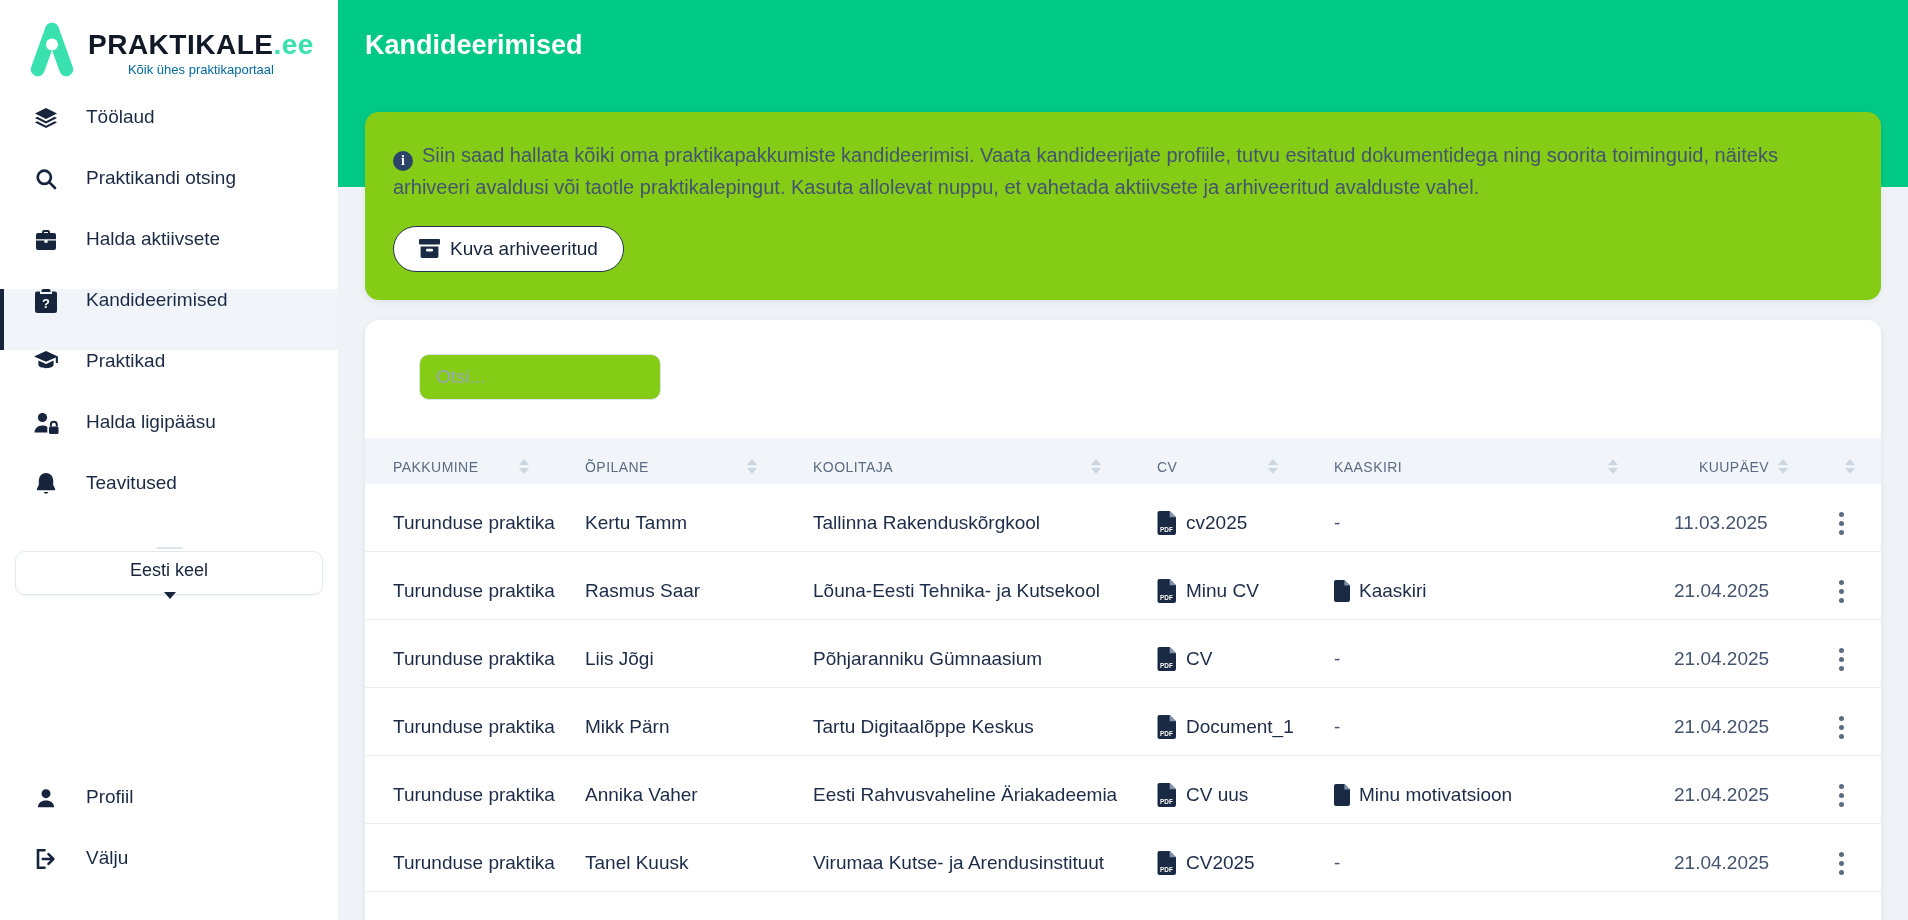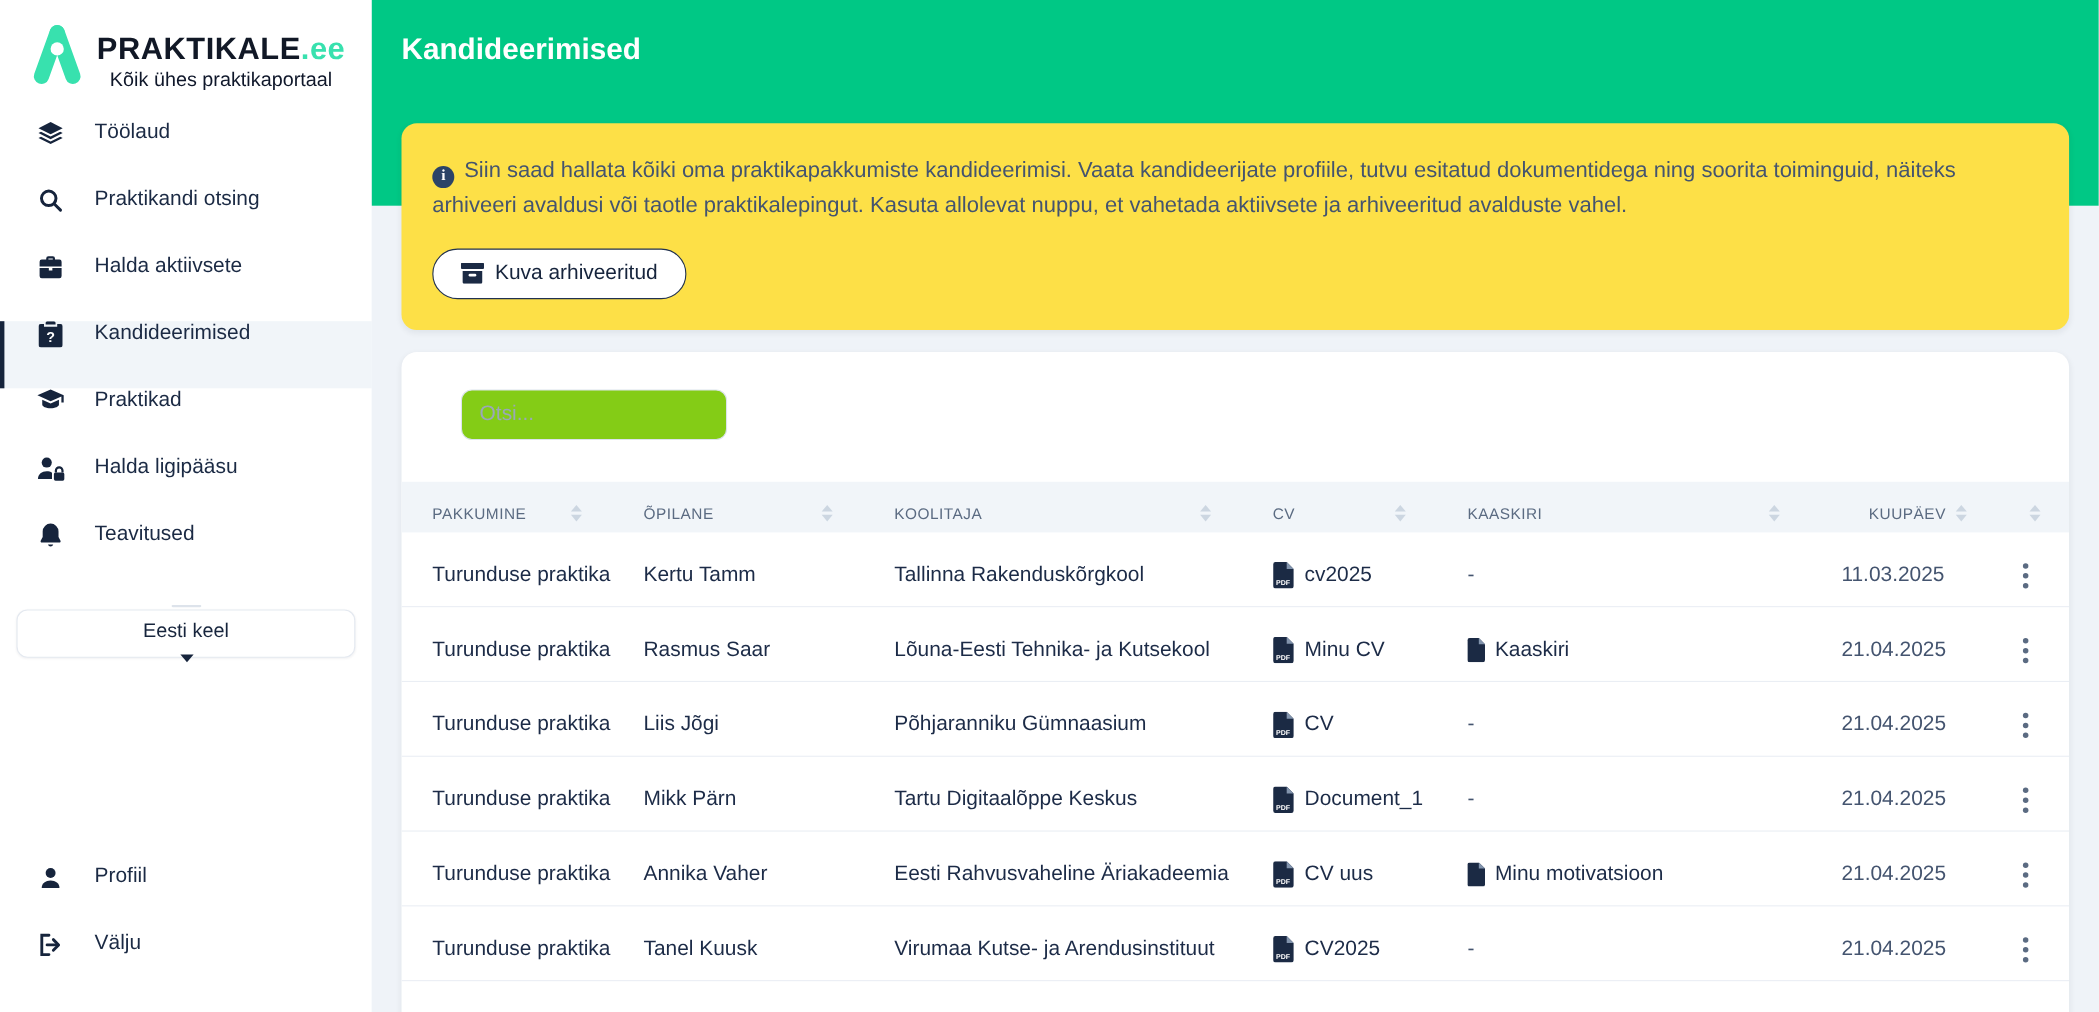--- a/index.html
+++ b/index.html
@@ -7,21 +7,21 @@
   body { font-family:"Liberation Sans", sans-serif; background:#eff3f8; }
   .app { display:flex; width:1908px; height:920px; }
 
   
   .sidebar { width:338px; min-width:338px; background:#ffffff; display:flex; flex-direction:column; height:100%; }
   .brand { display:flex; align-items:flex-start; gap:12px; padding:20px 16px 0 28px; cursor:pointer; }
   .brand-mark svg { width:48px; height:60px; display:block; }
   .brand-text { display:flex; flex-direction:column; margin-top:10px; }
   .brand-name { font-size:28px; font-weight:800; color:#111826; letter-spacing:0.5px; line-height:1.05; }
   .brand-name .tld { color:#38e1ae; }
-  .brand-tagline { font-size:18px; color:#0f172a; margin-top:3px; align-self:center; }
+  .brand-tagline { font-size:13px; color:#0369a1; margin-top:3px; align-self:center; }
 
   .nav { margin-top:26px; }
   .nav-item { height:61px; display:flex; align-items:flex-start; gap:27px; padding-left:28px; border-left:4px solid transparent;
               font-size:19px; color:#1b2a44; cursor:pointer; }
   .nav-item.active { background:#f1f5f9; border-left-color:#16243c; }
   .nav-icon { width:27px; display:flex; justify-content:center; align-items:center; color:#16243c; }
   .nav-icon svg { display:block; }
 
   .lang-wrap { padding:18px 15px 0 15px; }
   .lang-btn { width:100%; height:44px; border:1px solid #e4e9f0; border-radius:10px; background:#fff; cursor:pointer;
@@ -32,21 +32,21 @@
   .caret { width:0; height:0; border-left:6px solid transparent; border-right:6px solid transparent; border-top:7px solid #16243c; margin-left:2px; }
 
   .sidebar-footer { margin-top:auto; padding-bottom:12px; }
 
   
   .main { flex:1; position:relative; background:#eff3f8; }
   .green-band { position:absolute; top:0; left:0; right:0; height:187px; background:#00c885; }
   .page-title { position:absolute; top:30px; left:27px; font-size:27px; font-weight:700; color:#ffffff; }
   .content { position:relative; padding:112px 27px 0 27px; }
 
-  .info-card { background:#fde047; border-radius:14px; box-shadow:0 2px 6px rgba(16,24,40,.07); padding:27px 28px 28px 28px; }
+  .info-card { background:#84cc16; border-radius:14px; box-shadow:0 2px 6px rgba(16,24,40,.07); padding:27px 28px 28px 28px; }
   .info-text { font-size:20px; line-height:1.62; color:#44546f; max-width:1470px; }
   .info-icon { display:inline-flex; width:20px; height:20px; border-radius:50%; background:#2c4467; color:#fff;
                align-items:center; justify-content:center; font-size:14px; font-weight:700; margin-right:9px;
                vertical-align:-3px; font-family:"Liberation Serif",serif; }
   .archive-btn { margin-top:22px; height:46px; padding:0 25px; border-radius:24px; border:1.5px solid #223250; background:#fff;
                  display:inline-flex; align-items:center; gap:10px; font-size:19px; color:#16243c; cursor:pointer;
                  font-family:"Liberation Sans",sans-serif; }
   .archive-btn svg { display:block; }
 
   .table-card { margin-top:20px; background:#fff; border-radius:14px 14px 0 0; box-shadow:0 2px 6px rgba(16,24,40,.07);

